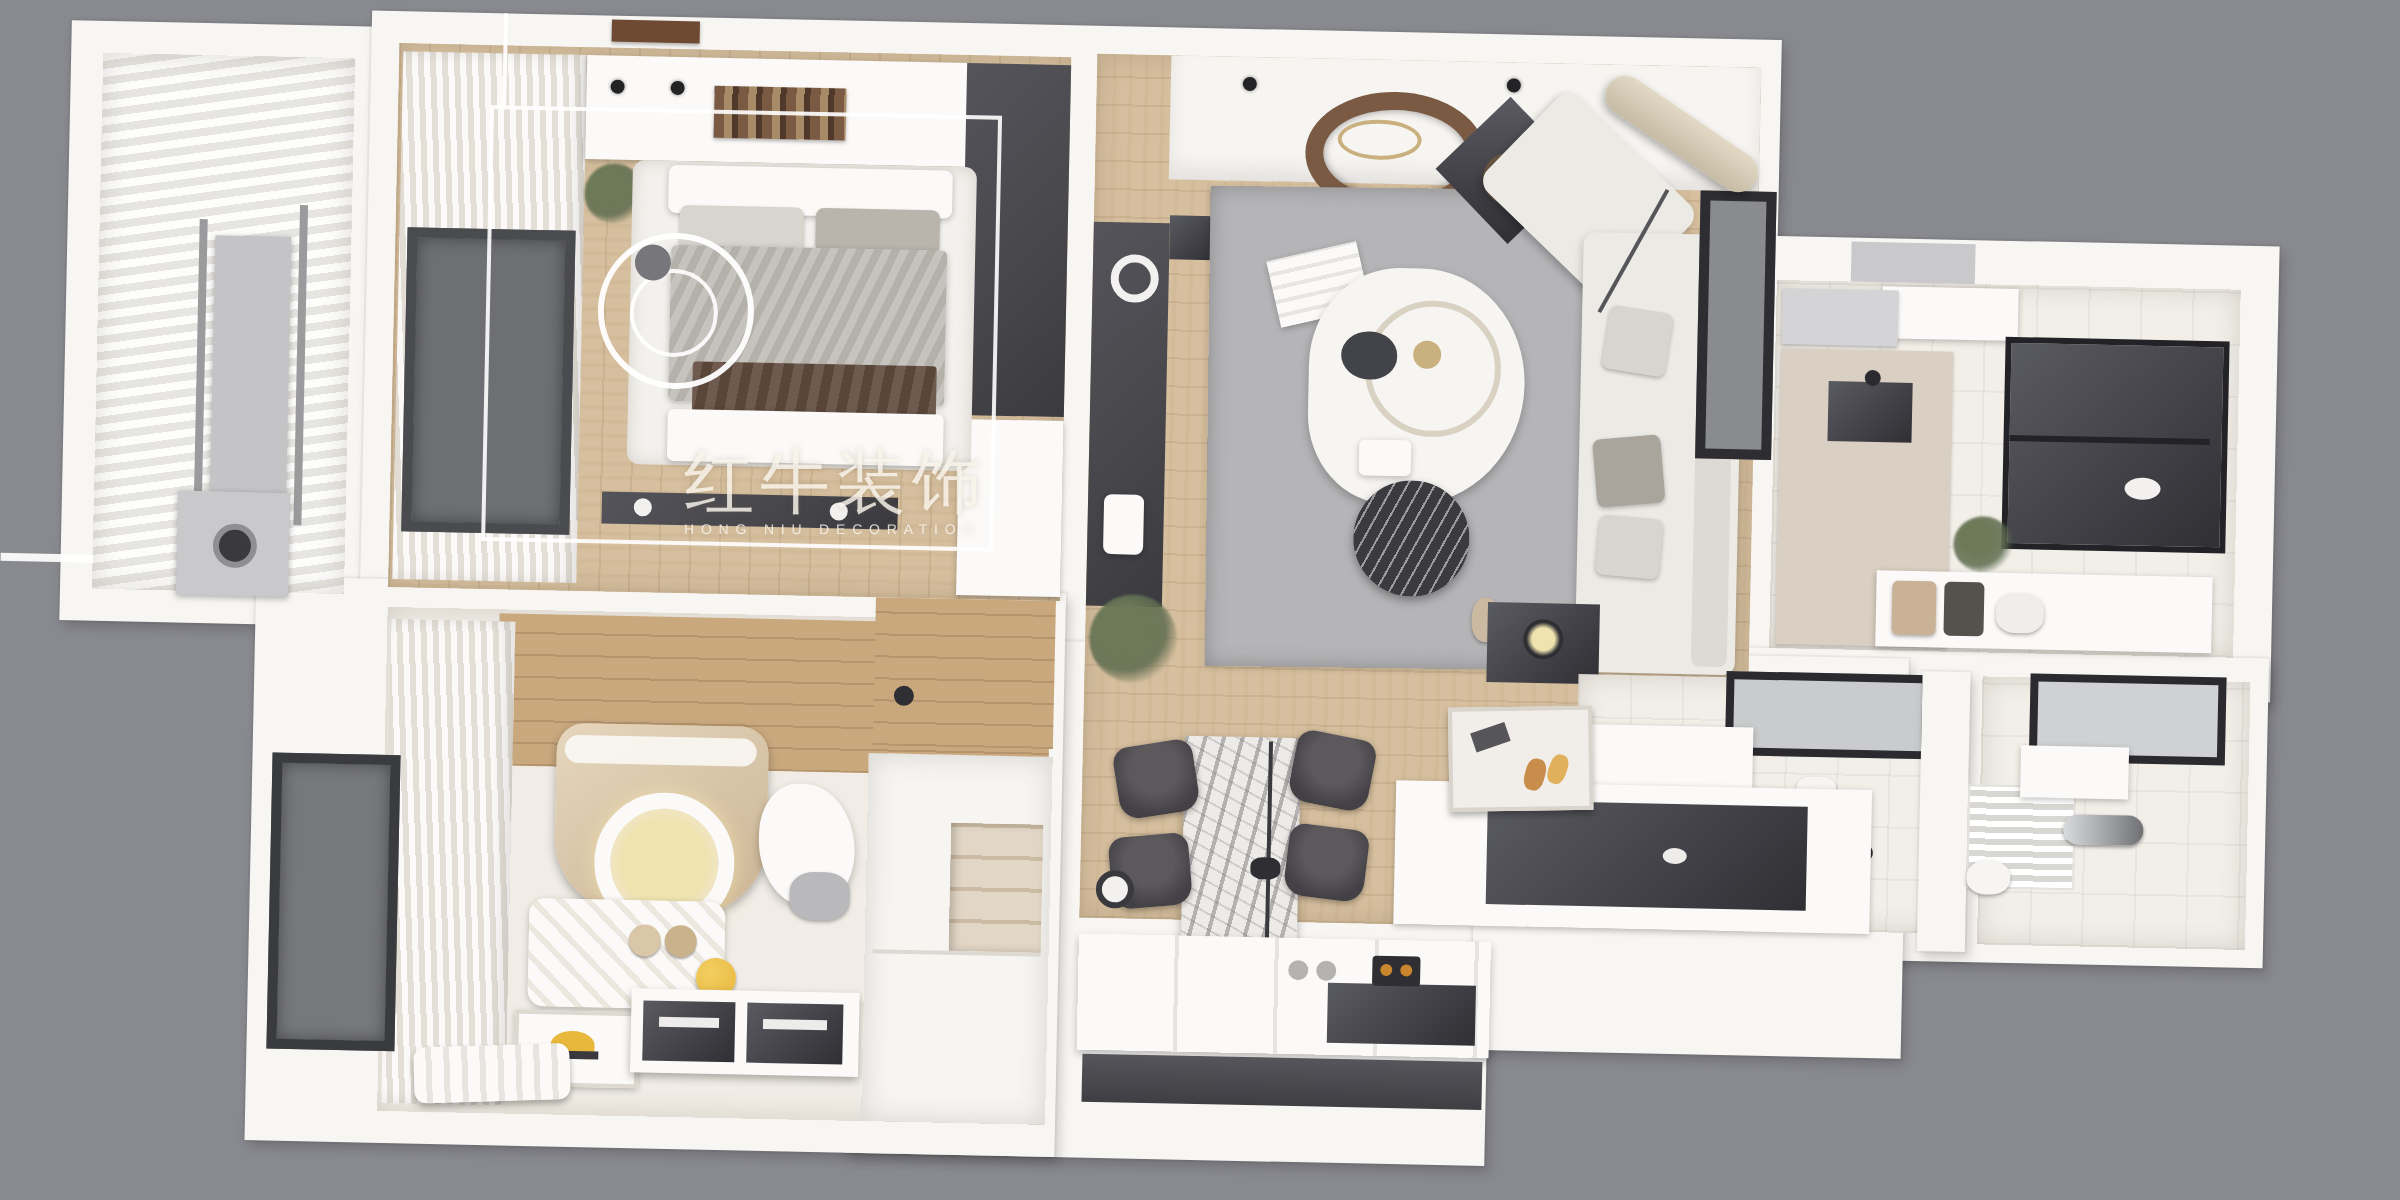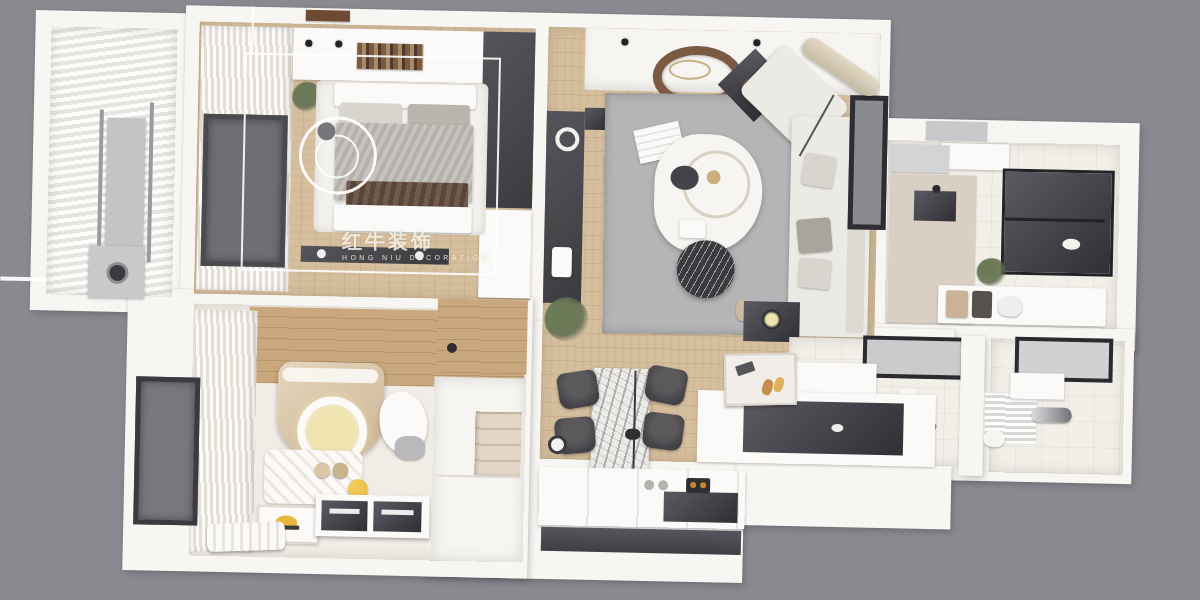--- a/index.html
+++ b/index.html
@@ -47,21 +47,21 @@
   .darkmarble{background:
       repeating-linear-gradient(118deg, rgba(235,233,230,.55) 0 1px, rgba(0,0,0,0) 1px 6px),
       var(--marble-dark,#3A3A3F);}
   .pillow{background:#D8D5CF;border-radius:4px;box-shadow:0 1px 2px rgba(0,0,0,.25);}
   .chair{background:radial-gradient(circle at 50% 35%, #5B595C 0 40%, #434145 75%);border-radius:8px 8px 10px 10px;box-shadow:0 1px 3px rgba(0,0,0,.35);}
   .greenery{background:radial-gradient(circle at 40% 40%, #6C7A58 0 30%, rgba(94,107,79,.85) 55%, rgba(70,82,58,.0) 75%);
       border-radius:50%;filter:blur(.4px);}
   #watermark{position:absolute;left:336px;top:224px;width:150px;text-align:left;color:rgba(250,246,238,.82);
       text-shadow:0 0 3px rgba(120,100,70,.25);display:flex;align-items:center;gap:6px;pointer-events:none;}
   #watermark .wm-text{display:flex;flex-direction:column;line-height:1;}
-  #watermark .wm-title{font-size:20px;font-weight:bold;letter-spacing:3px;white-space:nowrap;}
+  #watermark .wm-title{font-size:35px;font-weight:normal;letter-spacing:3px;white-space:nowrap;}
   #watermark .wm-sub{font-size:7px;letter-spacing:3.4px;margin-top:3px;white-space:nowrap;}
 </style>
 </head>
 <body>
 
 <div id="stage">
   <div id="apartment">
 
     <div class="abs wall" style="left:30px;top:22px;width:160px;height:300px;"></div>
     <div class="abs wall" style="left:180px;top:14px;width:705px;height:332px;"></div>

